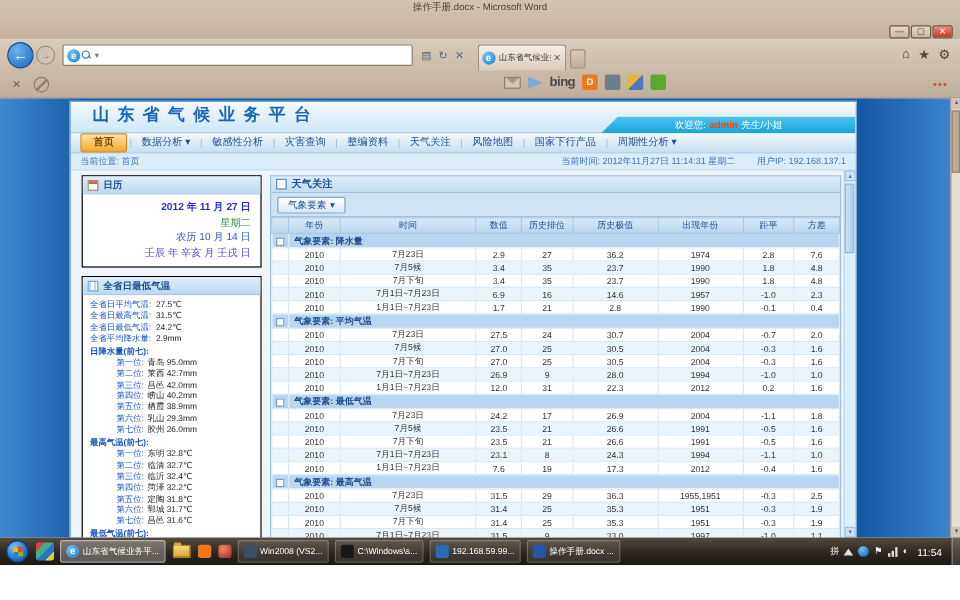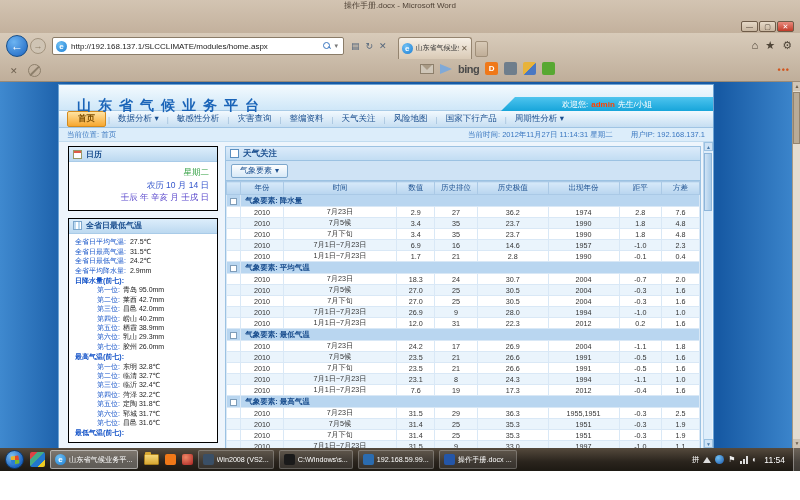--- a/index.html
+++ b/index.html
@@ -61,21 +61,21 @@
   
   .page{position:absolute;left:0;top:82px;width:800px;height:366px;
     background:linear-gradient(90deg,#3f89cf 0%,#175aa4 9%,#175aa4 90%,#3f89cf 100%);}
   .pg-scroll{position:absolute;right:0;top:0;bottom:0;width:8px;background:#e4ddd1;border-left:1px solid #a79a86;}
   .pg-arrow{width:8px;height:9px;background:#cfc5b6;color:#6a5d4c;font-size:5px;line-height:9px;text-align:center;}
   .pg-thumb{position:absolute;top:10px;left:0;width:7px;height:52px;background:#b8ab97;border:1px solid #93846f;}
   .pg-arrow.bot{position:absolute;bottom:0;}
 
   .content{position:absolute;left:58px;top:2px;width:656px;bottom:0;background:#eef5fc;border:1px solid #6ea4d4;border-bottom:none;overflow:hidden;}
   .site-header{position:relative;height:26px;background:linear-gradient(180deg,#f3fafe,#cfe7f8);border-bottom:1px solid #a9cbe6;}
-  .site-title{position:absolute;left:18px;top:12px;font-size:14px;font-weight:bold;color:#1a64b8;letter-spacing:7px;}
+  .site-title{position:absolute;left:18px;top:2px;font-size:14px;font-weight:bold;color:#1a64b8;letter-spacing:7px;}
   .welcome{position:absolute;right:0;top:12px;height:14px;width:212px;
     background:linear-gradient(180deg,#4ec4ee,#17a5da);clip-path:polygon(14px 0,100% 0,100% 100%,0 100%);
     display:flex;align-items:center;justify-content:center;font-size:8px;color:#fff;gap:3px;}
   .welcome .u{color:#ff4200;font-weight:bold;}
 
   .navbar{height:17px;background:linear-gradient(180deg,#f2f9fe,#c6def2);border-bottom:1px solid #9fc4e4;
     display:flex;align-items:center;padding-left:8px;}
   .nav-item{font-size:8.5px;color:#1b4f8f;padding:5px 8px;white-space:nowrap;cursor:default;}
   .nav-item.active{background:linear-gradient(180deg,#ffe3a2,#f7a72f);border:1px solid #d28a1e;border-radius:2px;
     color:#7c4d00;font-weight:bold;padding:1px 10px;margin-right:2px;}
@@ -179,21 +179,20 @@
       <div class="win-btn close">✕</div>
     </div>
   </div>
 
   <div class="chrome">
     <div class="row1">
       <div class="nav-circle">←</div>
       <div class="fwd-circle">→</div>
       <div class="addr">
         <span class="ie-e">e</span>
-        <span class="url-text">http://192.168.137.1/SLCCLIMATE/modules/home.aspx</span>
         <span class="mag"></span>
         <span class="addr-caret">▾</span>
       </div>
       <div class="addr-icons">
         <span class="a-ico">▤</span>
         <span class="a-ico">↻</span>
         <span class="a-ico">✕</span>
       </div>
       <div class="tab">
         <span class="ie-e">e</span>
@@ -263,20 +262,21 @@
 
       <div class="content-body">
 
         <div class="sidebar">
           <div class="panel">
             <div class="panel-header">
               <span class="cal-icon"></span>
               <span class="panel-title">日历</span>
             </div>
             <div class="cal-body">
+              <div class="cal-date">2012 年 11 月 27 日</div>
               <div class="cal-week">星期二</div>
               <div class="cal-lunar">农历 10 月 14 日</div>
               <div class="cal-ganzhi">壬辰 年 辛亥 月 壬戌 日</div>
             </div>
           </div>
           <div class="panel">
             <div class="panel-header">
               <span class="chart-icon"></span>
               <span class="panel-title">全省日最低气温</span>
             </div>
@@ -458,21 +458,21 @@
                     <td>0.4</td>
                   </tr>
                   <tr class="group-row">
                     <td><span class="cb"></span></td>
                     <td class="gname" colspan="8">气象要素: 平均气温</td>
                   </tr>
                   <tr class="r-odd">
                     <td></td>
                     <td>2010</td>
                     <td>7月23日</td>
-                    <td>18.3</td>
+                    <td>27.5</td>
                     <td>24</td>
                     <td>30.7</td>
                     <td>2004</td>
                     <td>-0.7</td>
                     <td>2.0</td>
                   </tr>
                   <tr class="r-even">
                     <td></td>
                     <td>2010</td>
                     <td>7月5候</td>

